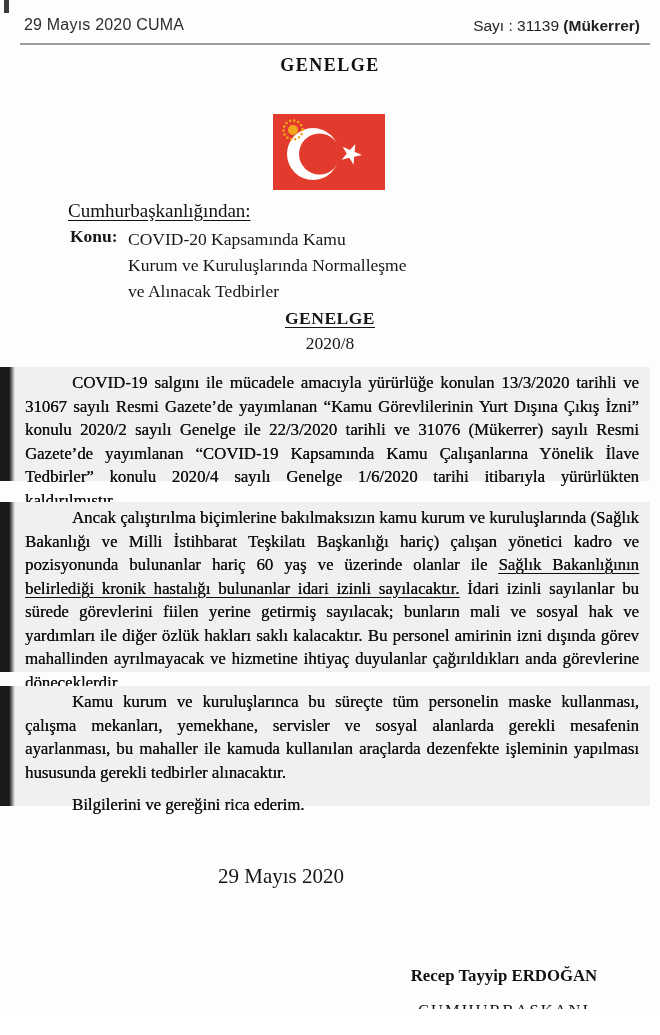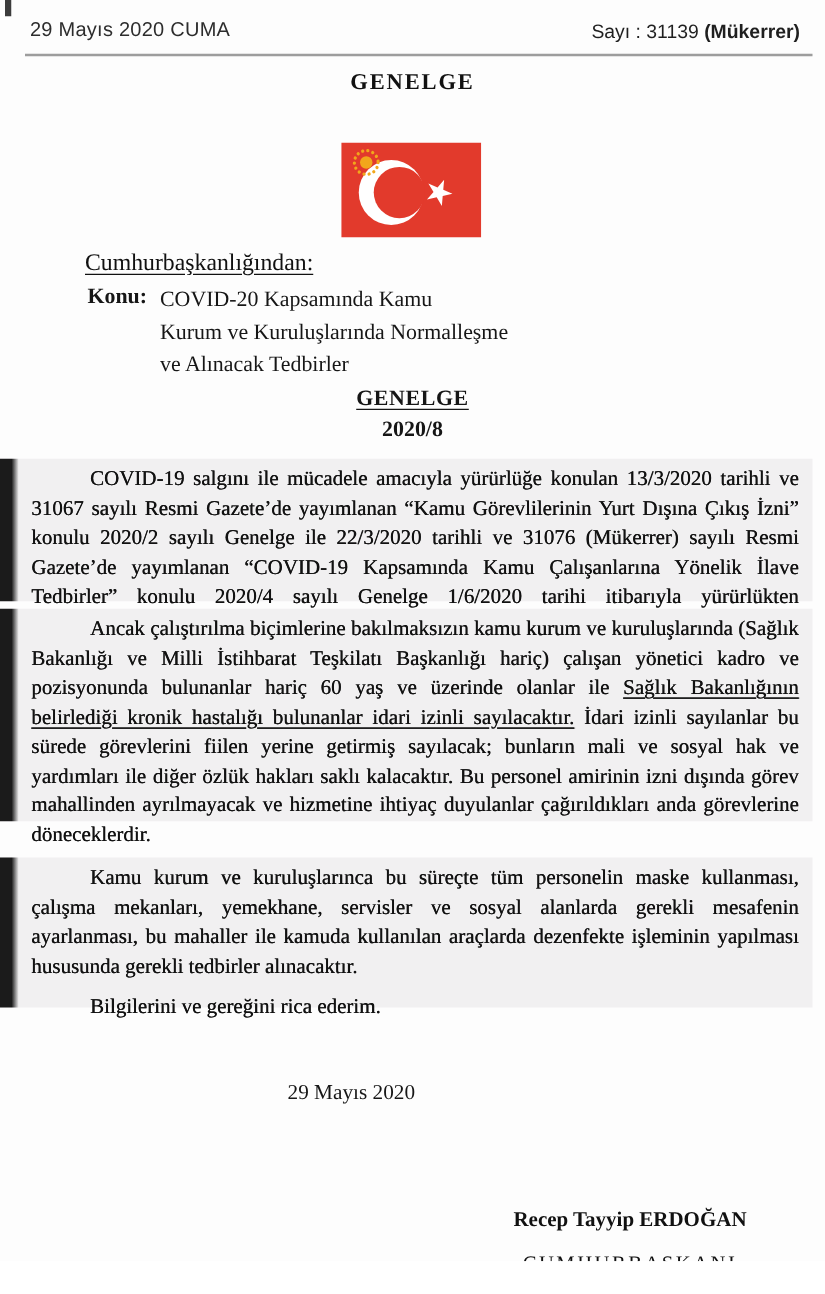--- a/index.html
+++ b/index.html
@@ -55,41 +55,41 @@
   .subject-label{position:absolute;left:0;top:0;font-weight:bold;}
   .subject-lines{position:absolute;left:58px;top:0;width:360px;line-height:26px;white-space:nowrap;}
   
   .circ-title{
     position:absolute;left:0;right:0;top:308px;text-align:center;
     font-size:17.5px;font-weight:bold;letter-spacing:.5px;
   }
   .circ-title span{text-decoration:underline;text-underline-offset:3px;}
   .circ-number{
     position:absolute;left:0;right:0;top:333px;text-align:center;
-    font-size:17.5px;font-weight:bold;
+    font-size:17.5px;font-weight:normal;
   }
   
   .scan-block{position:absolute;left:0;width:650px;background:var(--scan-block-gray);}
   .scan-block::before{
     content:"";position:absolute;left:0;top:0;bottom:0;width:15px;
     background:linear-gradient(90deg,var(--scan-bar-dark) 62%,rgba(27,27,27,0));
   }
   .block-1{top:367px;height:114px;}
-  .block-2{top:487px;height:170px;}
+  .block-2{top:502px;height:170px;}
   .block-3{top:686px;height:120px;}
   .block-text{
     position:absolute;left:25px;top:4px;width:614px;
     font-size:16.8px;line-height:23.5px;text-align:justify;color:#121212;
     text-shadow:.25px 0 0 currentColor;
   }
   .block-text p{margin:0;text-indent:47px;}
   .block-text .closing{margin-top:9px;}
   .u-span{text-decoration:underline;text-underline-offset:3px;}
   
-  .date-line{position:absolute;left:0;width:562px;top:864px;text-align:center;font-size:17px;color:#161616;}
+  .date-line{position:absolute;left:0;width:562px;top:864px;text-align:center;font-size:21px;color:#161616;}
   .signature{position:absolute;left:373px;width:262px;top:966px;text-align:center;color:#111;}
   .sig-name{font-size:16.8px;font-weight:bold;}
   .sig-title{margin-top:15px;font-size:16.5px;letter-spacing:2px;text-align:center;}
 </style>
 </head>
 <body>
 
 <div class="page">
 
   <div class="corner-tick"></div>

